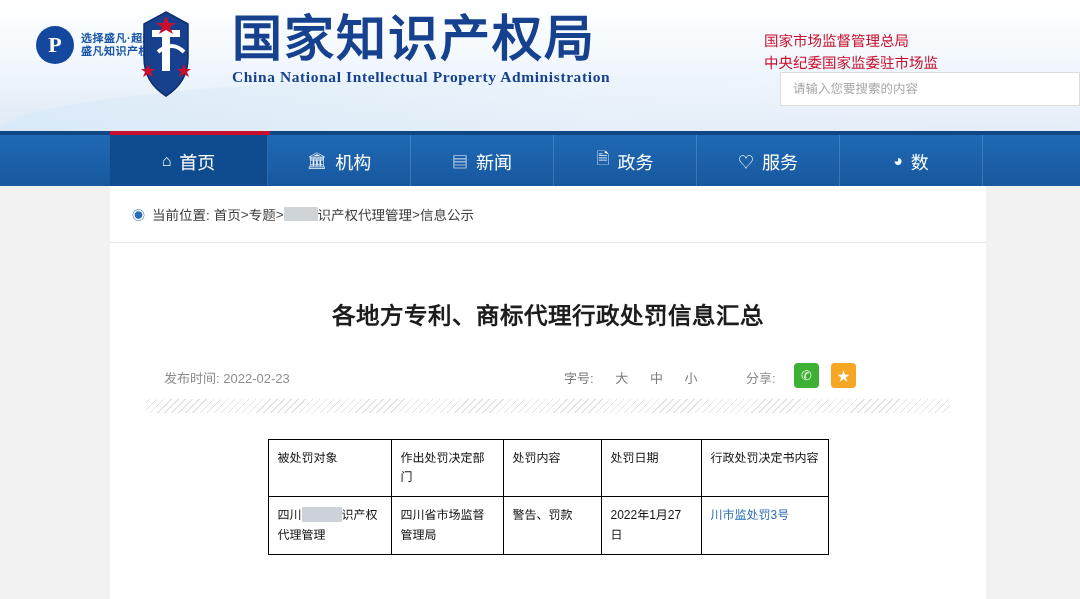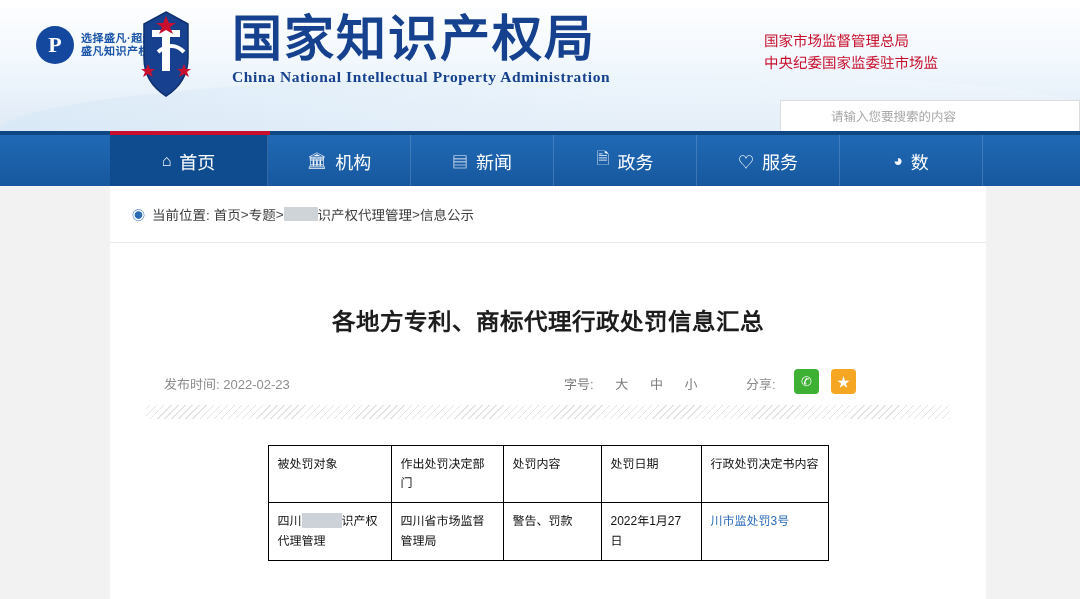--- a/index.html
+++ b/index.html
@@ -96,25 +96,25 @@
   .hdr-right .line {
     color: #c8102e;
     font-size: 14.5px;
     line-height: 1.55;
     white-space: nowrap;
     text-align: left;
     padding-left: 0;
   }
   .search-wrap {
     position: absolute;
-    right: 0px; top: 100px;
+    right: 0px; top: 72px;
     width: 300px; height: 34px;
     background: #fff;
     border: 1px solid #dcdcdc;
-    display:flex; align-items:center;padding-left:38px;
+    display:flex; align-items:center;
   }
   .search-wrap input {
     border: 0; outline: 0;
     width: 100%; height: 100%;
     padding: 0 12px;
     font-size: 12.5px;
     color: #333;
     background: transparent;
     font-family: "Liberation Sans", sans-serif;
   }
@@ -198,21 +198,21 @@
     background: #fff;
     padding: 40px 36px 0 36px;
   }
   .art-title {
     text-align: center;
     font-family: "Liberation Serif", serif;
     font-size: 23.5px;
     font-weight: bold;
     color: #1d1d1d;
     letter-spacing: .5px;
-    margin: 20px 0 0 0;
+    margin: 14px 0 0 0;
   }
   .art-meta {
     position: relative;
     margin-top: 34px;
     height: 26px;
     font-size: 13px;
     color: #8d8d8d;
   }
   .art-meta .pub { position:absolute; left: 18px; top: 3px; }
   .art-meta .fs { position:absolute; left: 400px; top: 3px; color:#8d8d8d;text-align:right; }

